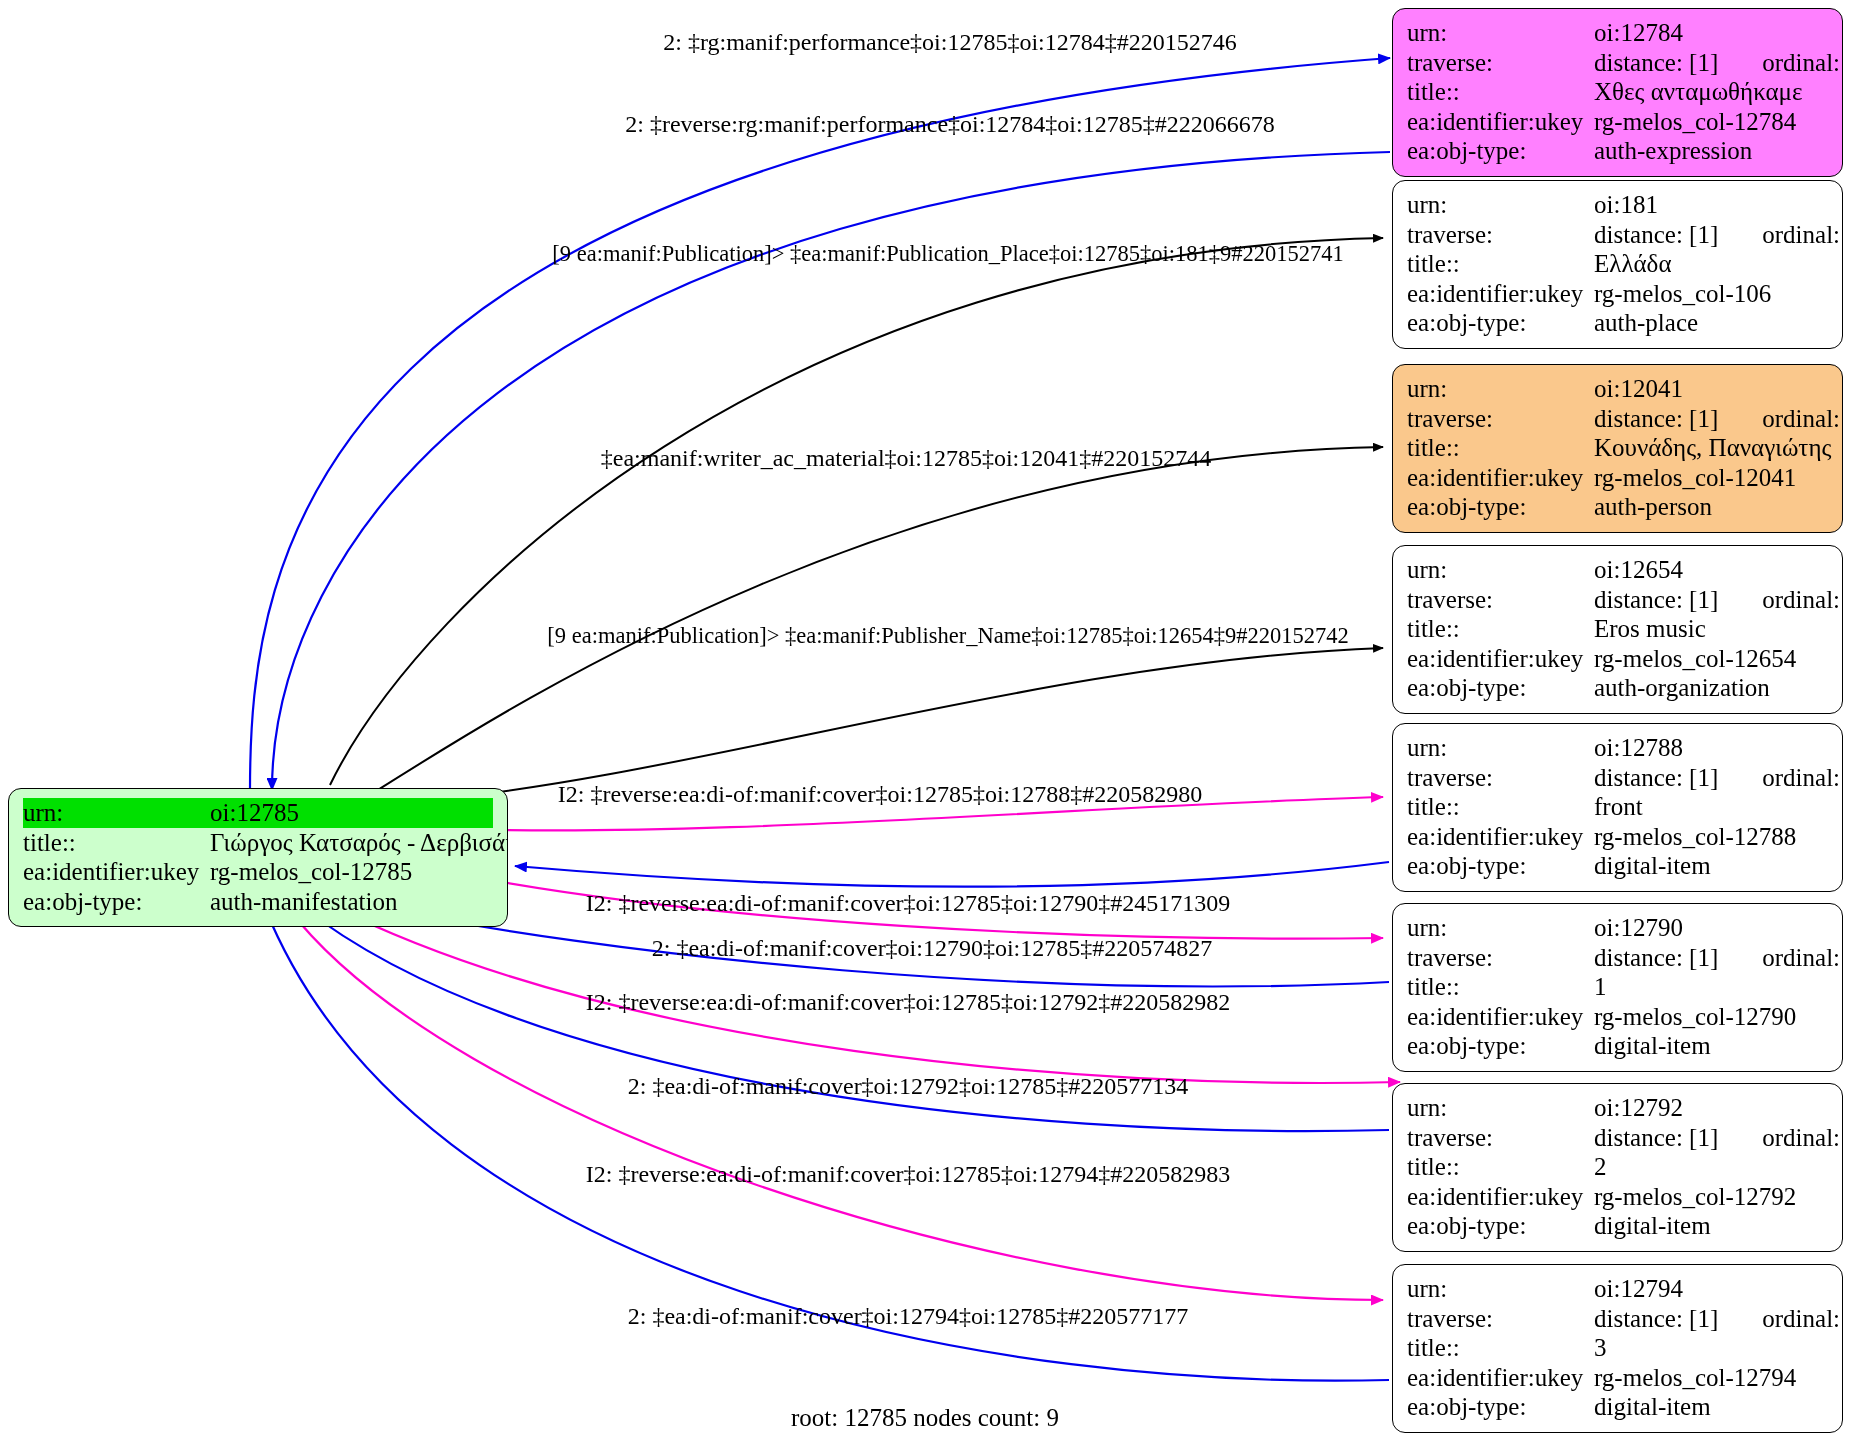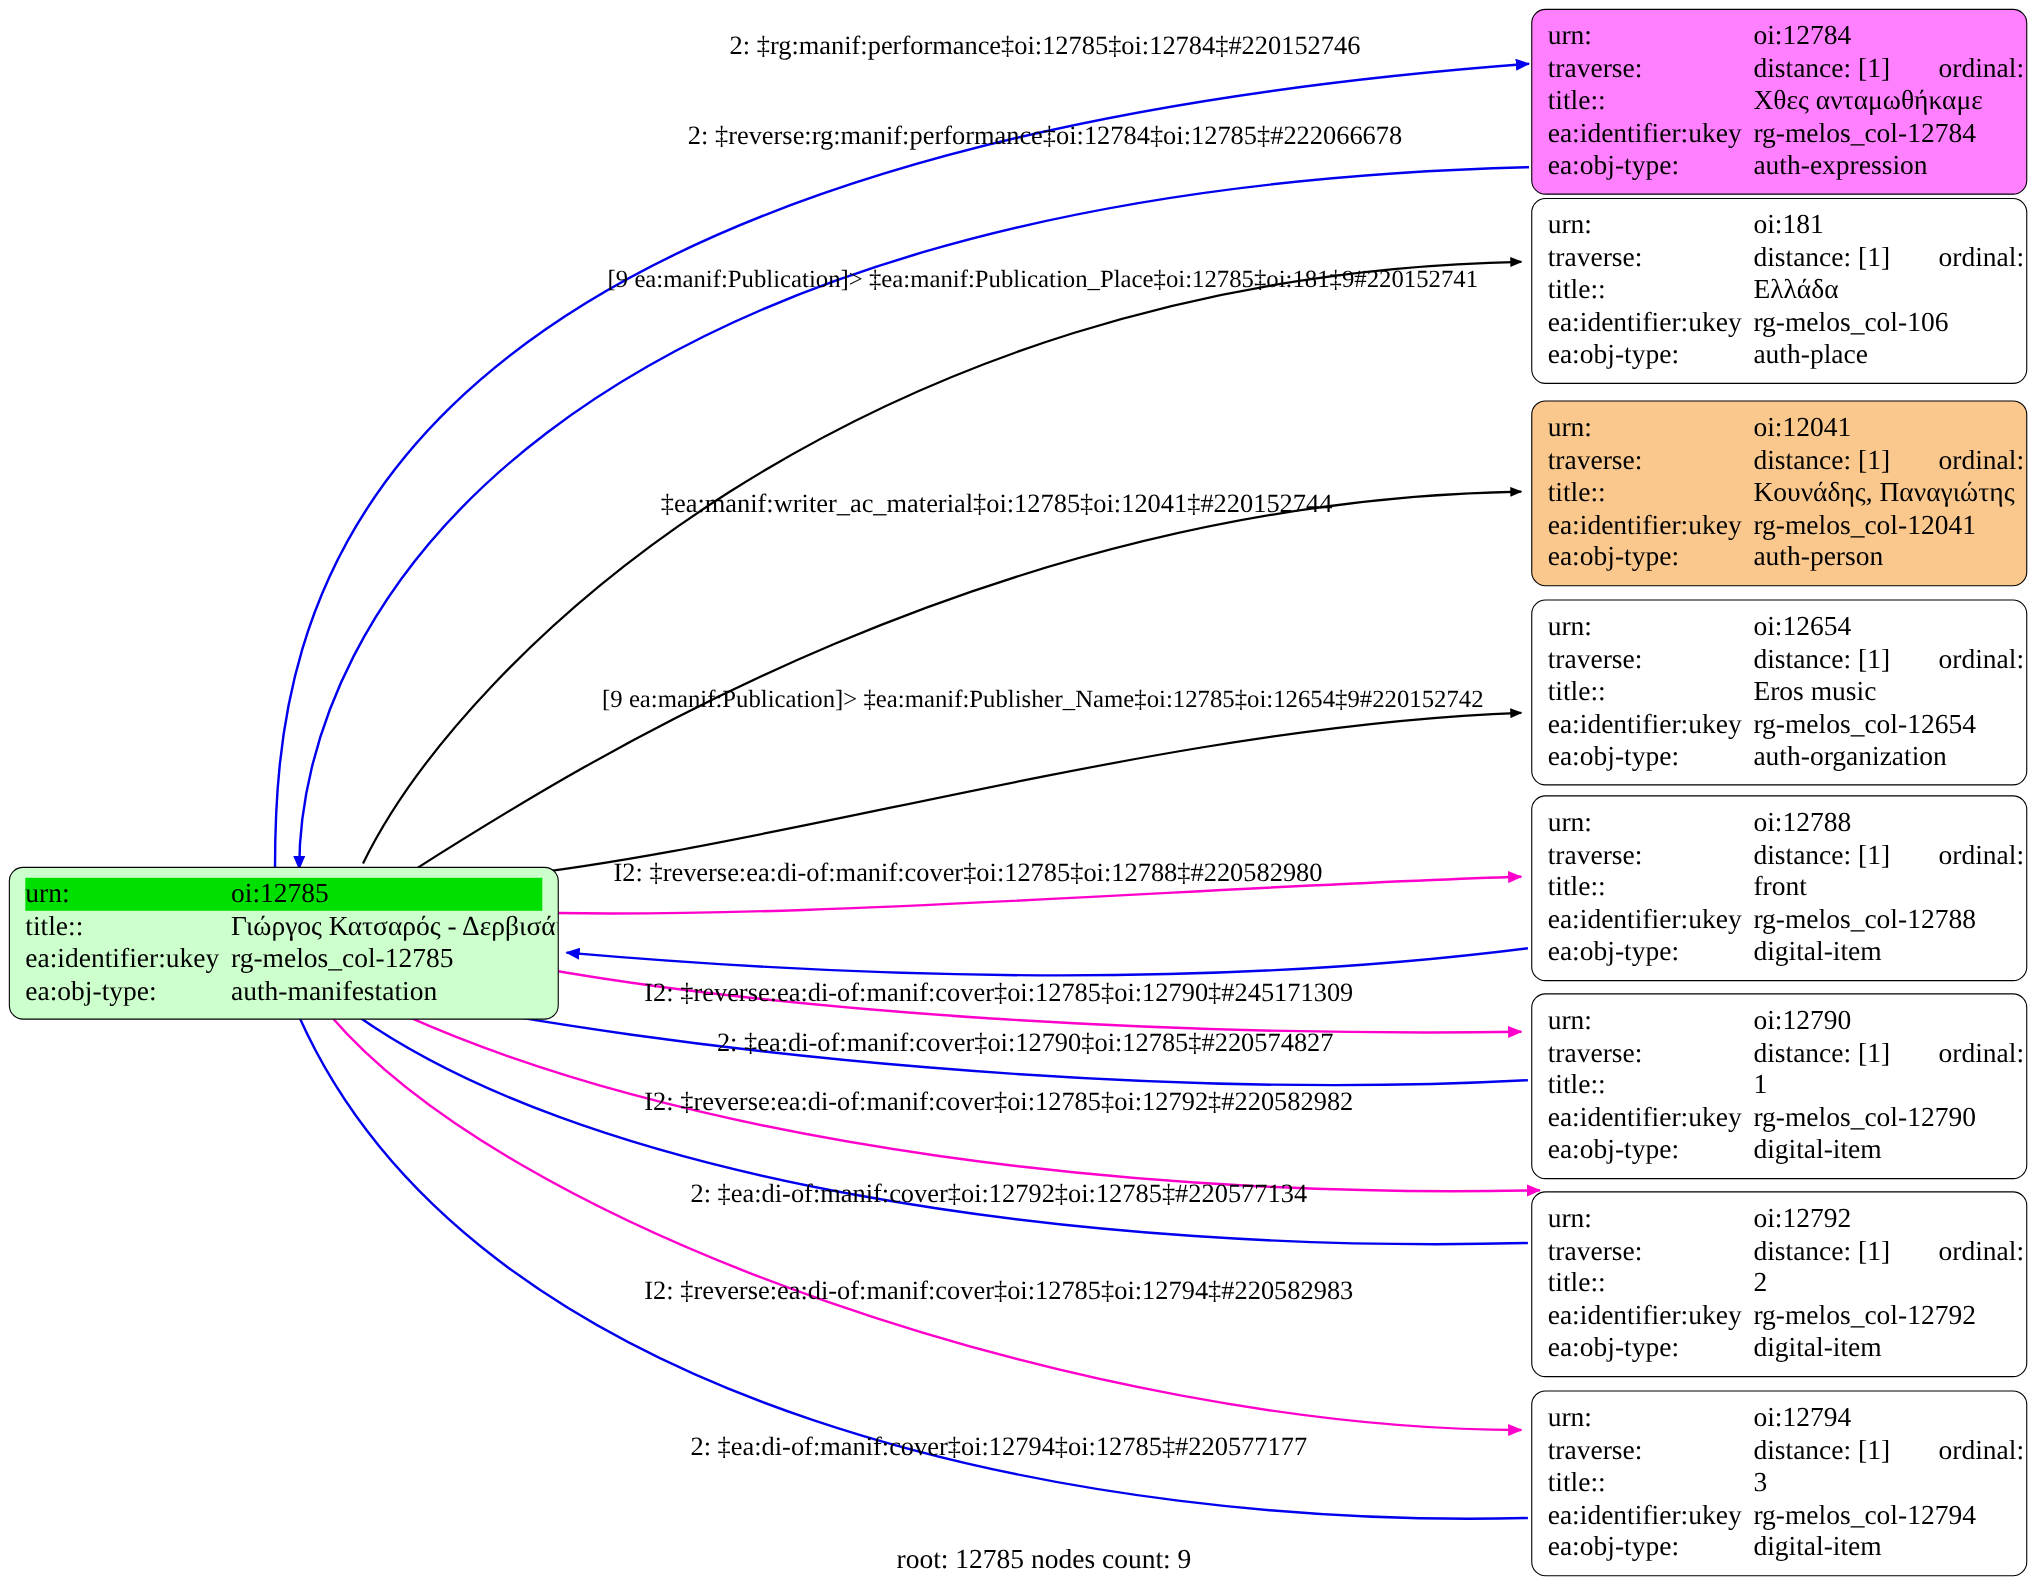--- a/index.html
+++ b/index.html
@@ -76,21 +76,20 @@
   }
   .edge-label.small {
     font-size: 22.5px;
   }
   #footer {
     position: absolute;
     font-size: 25px;
     white-space: nowrap;
     transform: translateX(-50%);
     color: #000000;
-    margin-left: 24px;
   }
 </style>
 </head>
 <body>
 
 <div id="canvas">
 
   <svg id="edge-layer" viewBox="0 0 1851 1447" width="1851" height="1447">
     <defs>
       <marker id="ah-black" markerWidth="11" markerHeight="9" refX="10" refY="4.5" orient="auto" markerUnits="userSpaceOnUse">

